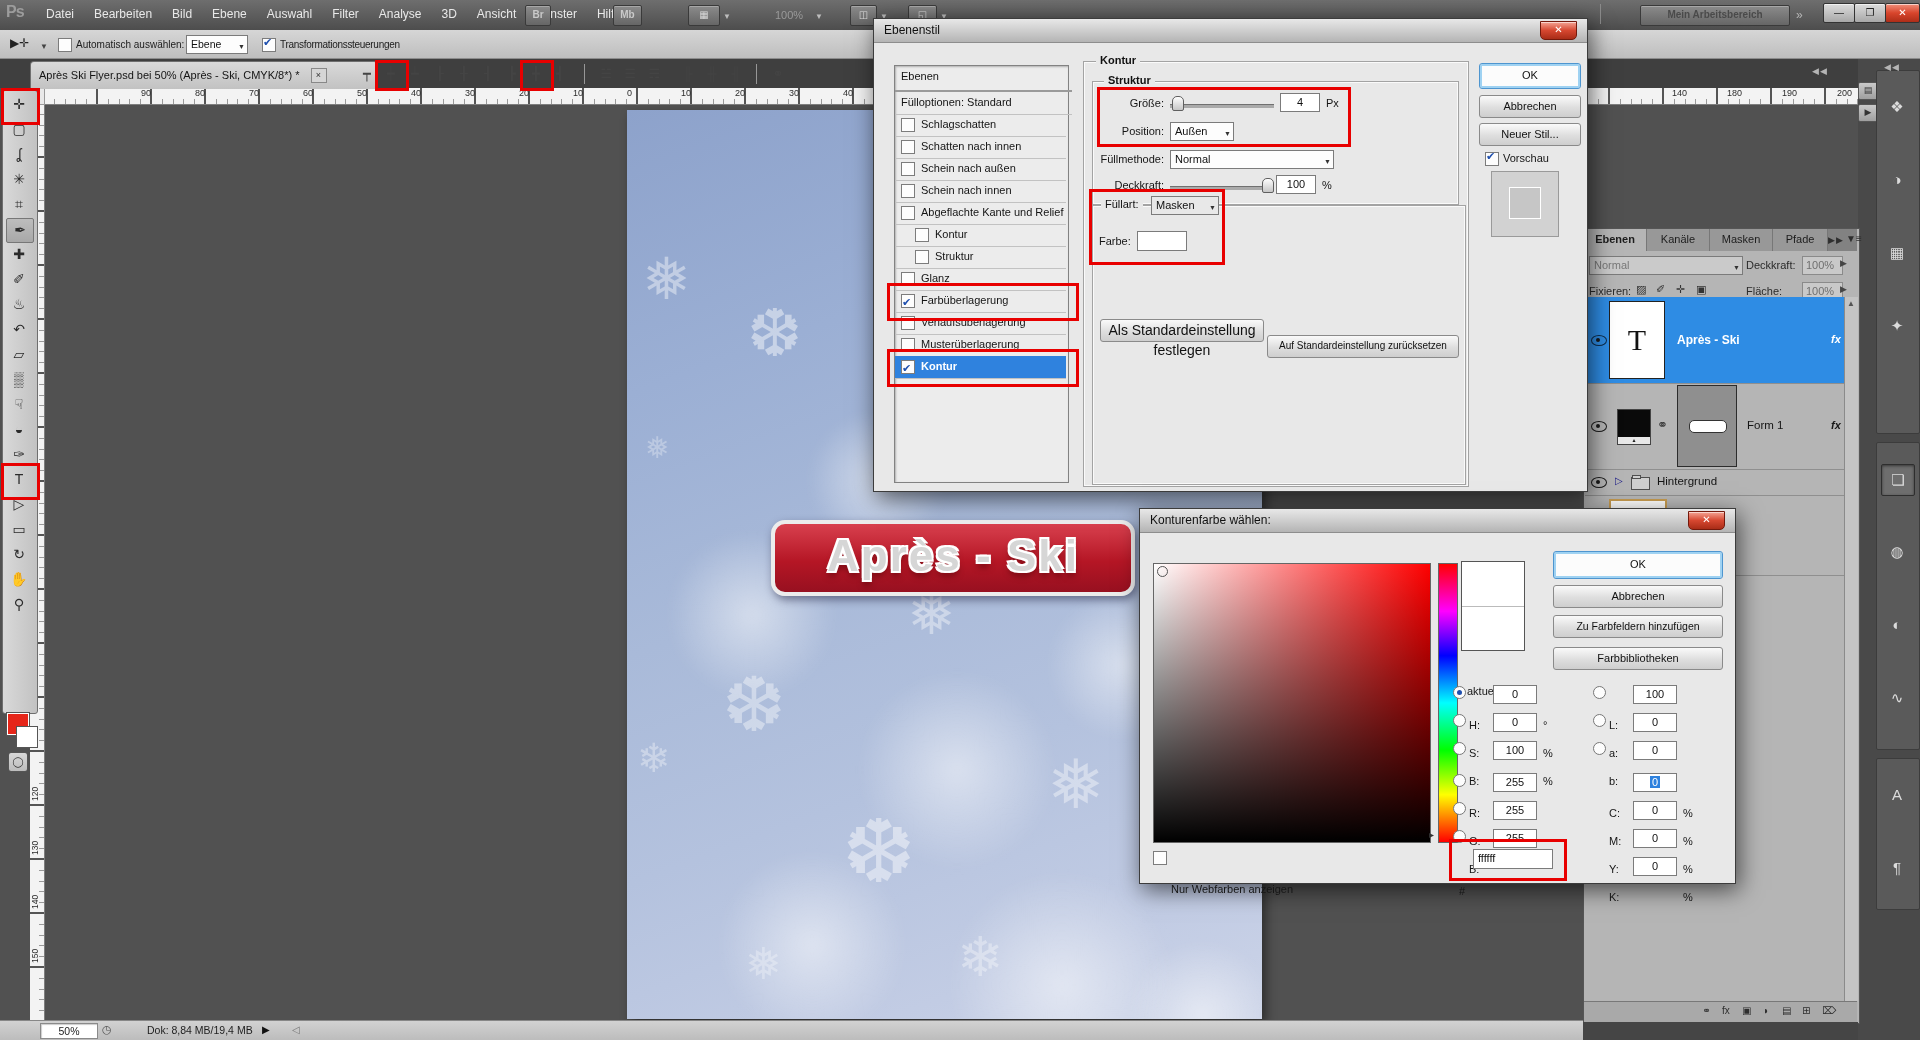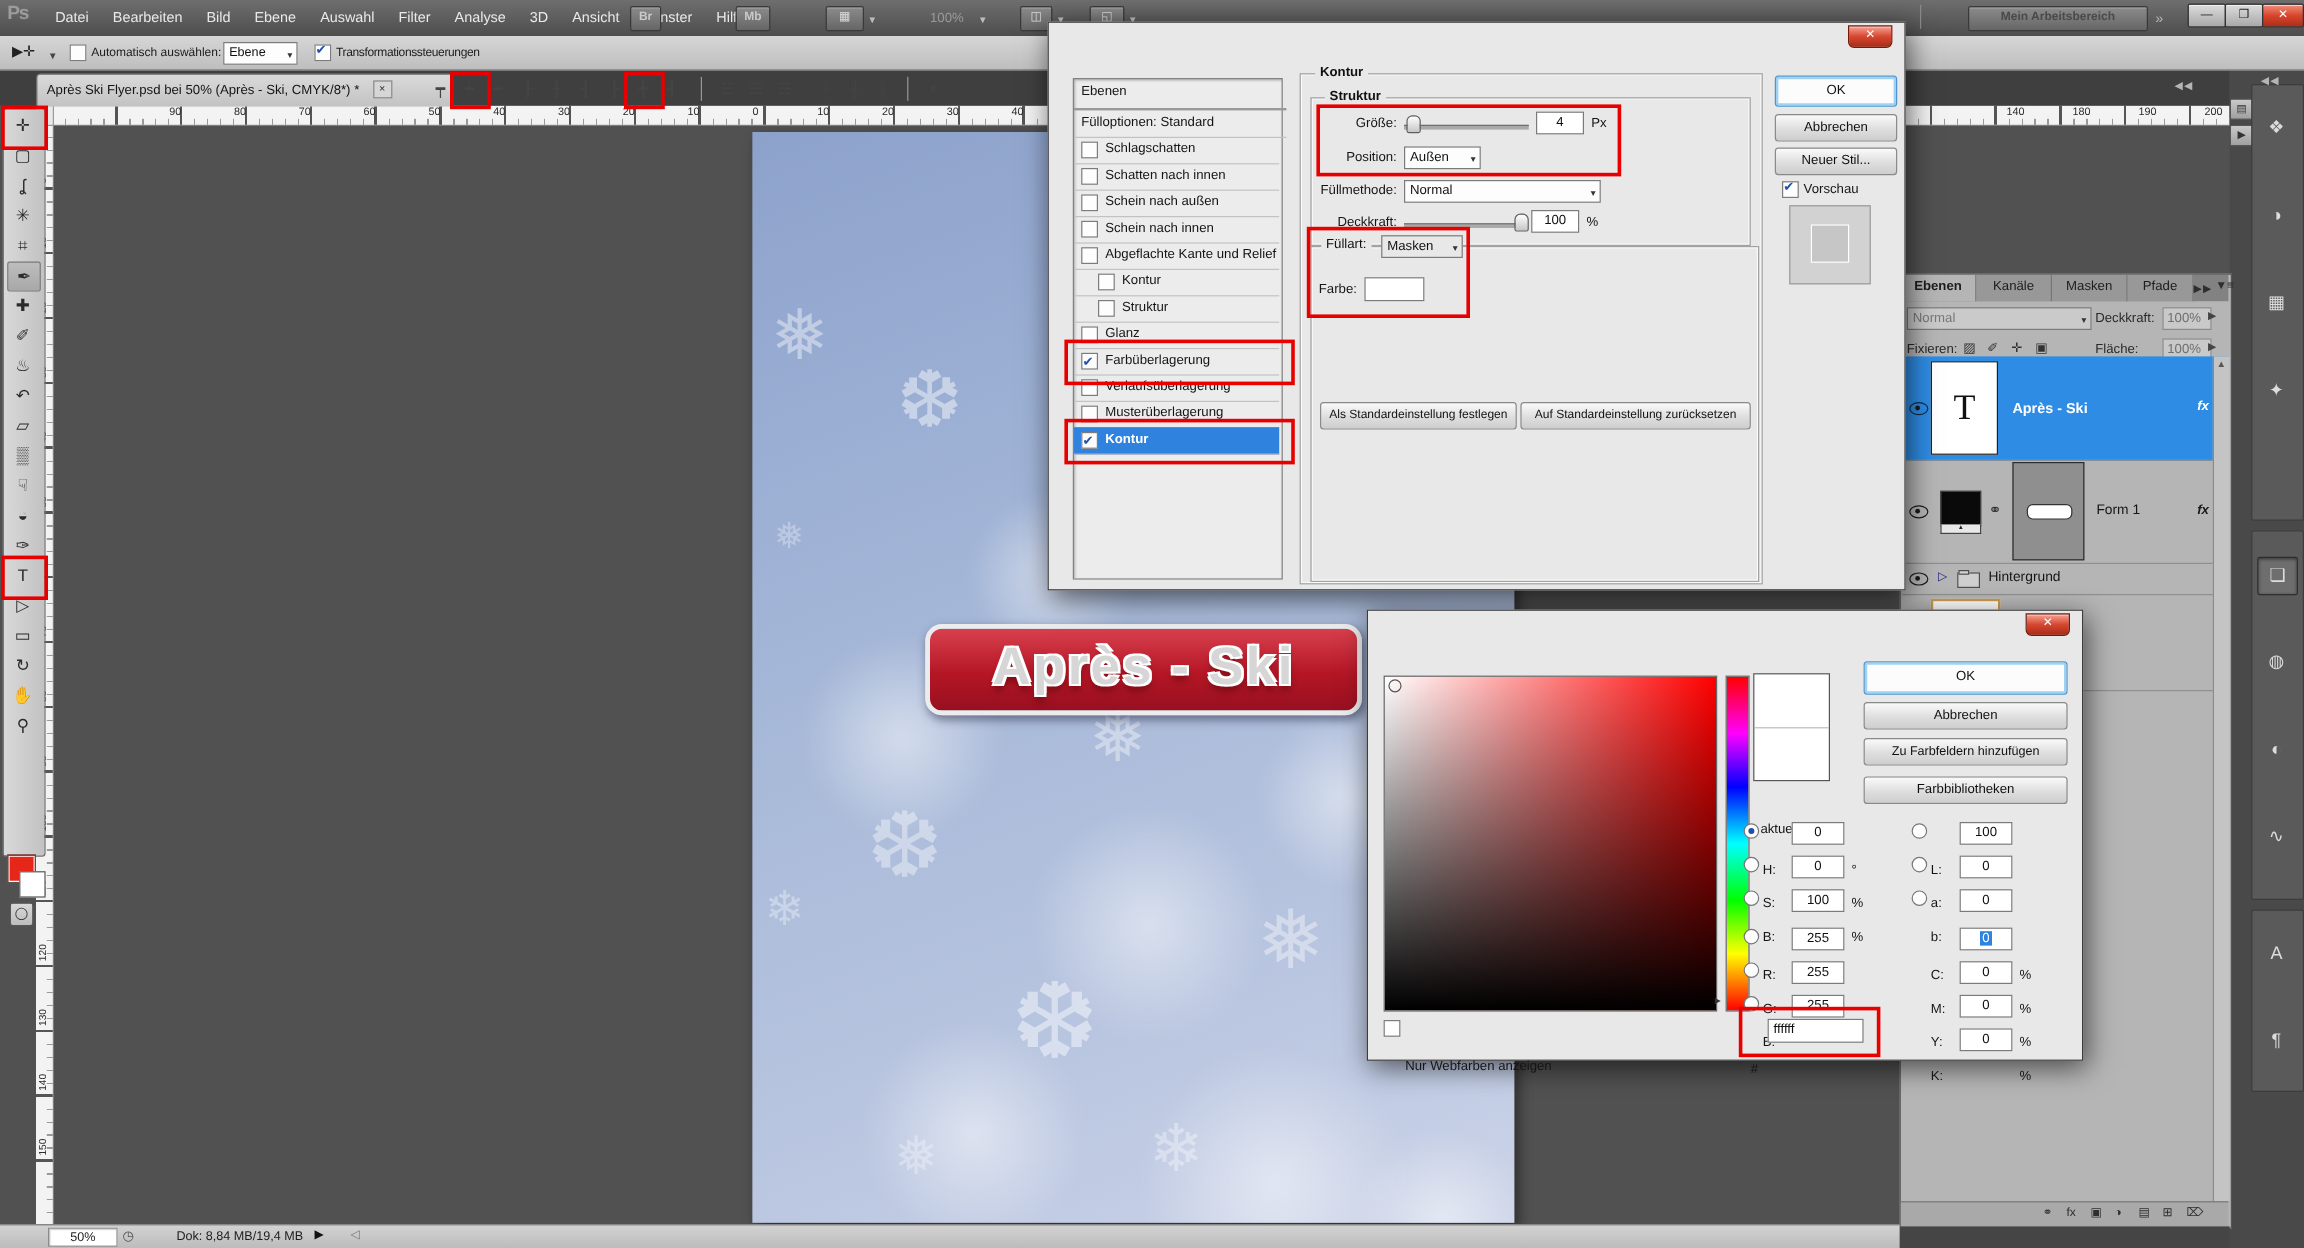--- a/index.html
+++ b/index.html
@@ -352,20 +352,21 @@
 
 <div class="abs" id="statusbar">
   <span class="abs sunken" style="left:40px;top:2px;width:56px;height:14px;text-align:center;line-height:14px;">50%</span>
   <span class="abs" style="left:102px;top:2px;font-size:11px;color:#555;">◷</span>
   <span class="abs" style="left:147px;top:3px;">Dok: 8,84 MB/19,4 MB</span>
   <span class="abs" style="left:262px;top:3px;font-size:10px;color:#111;">▶</span>
   <span class="abs" style="left:292px;top:3px;font-size:10px;color:#777;">◁</span>
 </div>
 
 <div class="dlg" id="dlg-ls" style="left:873px;top:18px;width:713px;height:472px;z-index:20;">
+  <div class="dlg-title"><span>Ebenenstil</span></div>
   <span class="xbtn" style="left:666px;">✕</span>
 
   <div id="styles-list" style="left:20px;top:46px;width:173px;height:416px;">
     <div class="slist-row" style="top:0;height:24px;border-bottom:2px solid #9a9a9a;padding-left:6px;"><span>Ebenen</span></div>
     <div class="slist-row" style="top:26px;padding-left:6px;"><span>Fülloptionen: Standard</span></div>
     <div id="style-rows">
         <div class="slist-row" style="top: 48px;"><span class="cb"></span><span>Schlagschatten</span></div>
         <div class="slist-row" style="top: 70px;"><span class="cb"></span><span>Schatten nach innen</span></div>
         <div class="slist-row" style="top: 92px;"><span class="cb"></span><span>Schein nach außen</span></div>
         <div class="slist-row" style="top: 114px;"><span class="cb"></span><span>Schein nach innen</span></div>
@@ -404,34 +405,35 @@
   <span class="fld" style="left:402px;top:156px;width:38px;height:17px;">100</span>
   <span class="lbl" style="left:448px;top:160px;">%</span>
 
   <div class="gb" style="left:218px;top:186px;width:372px;height:278px;"></div>
   <span class="legend" style="left:227px;top:179px;font-weight:normal;">Füllart:</span>
   <span class="dd" style="left:277px;top:177px;width:62px;height:17px;background:#e8e8e8;">Masken</span>
   <span class="lbl" style="left:225px;top:216px;">Farbe:</span>
   <span class="fld" style="left:263px;top:212px;width:48px;height:18px;background:#ffffff;"></span>
   <div class="annot" style="left:215px;top:170px;width:130px;height:70px;"></div>
 
-  <span class="btn" style="left:226px;top:316px;width:162px;height:21px;font-size:10px;line-height:20px;">Als Standardeinstellung festlegen</span>
+  <span class="btn" style="left:226px;top:300px;width:162px;height:21px;font-size:14px;line-height:20px;">Als Standardeinstellung festlegen</span>
   <span class="btn" style="left:393px;top:316px;width:190px;height:21px;font-size:10px;line-height:20px;">Auf Standardeinstellung zurücksetzen</span>
 
   <span class="btn def" style="left:605px;top:44px;width:100px;height:24px;line-height:23px;">OK</span>
   <span class="btn" style="left:605px;top:76px;width:100px;height:21px;line-height:20px;">Abbrechen</span>
   <span class="btn" style="left:605px;top:104px;width:100px;height:21px;line-height:20px;">Neuer Stil...</span>
   <span class="abs" style="left:611px;top:131px;"><span class="cb checked"></span></span>
   <span class="lbl" style="left:629px;top:133px;">Vorschau</span>
   <span class="abs" style="left:617px;top:152px;width:66px;height:64px;background:#d2d2d2;border:1px solid #9a9a9a;">
       <span class="abs" style="left:17px;top:15px;width:30px;height:30px;background:#c6c6c6;border:1px solid #fff;"></span>
     </span>
 </div>
 
 <div class="dlg" id="dlg-cp" style="left:1139px;top:508px;width:595px;height:374px;z-index:30;">
+  <div class="dlg-title"><span>Konturenfarbe wählen:</span></div>
   <span class="xbtn" style="left:548px;">✕</span>
 
   <div class="abs" style="left:13px;top:54px;width:276px;height:278px;border:1px solid #666;
        background:linear-gradient(to top,#000,rgba(0,0,0,0)),linear-gradient(to right,#fff,#ff0000);">
     <span class="abs" style="left:3px;top:2px;width:9px;height:9px;border:1.5px solid #555;border-radius:50%;"></span>
   </div>
   <div class="abs" style="left:298px;top:54px;width:18px;height:278px;border:1px solid #666;
        background:linear-gradient(#ff0000 0%,#ff00ff 17%,#0000ff 33%,#00ffff 50%,#00ff00 67%,#ffff00 83%,#ff0000 100%);"></div>
   <span class="abs" style="left:289px;top:320px;font-size:10px;color:#333;">▸</span>
   <span class="abs" style="left:317px;top:320px;font-size:10px;color:#333;">◂</span>

